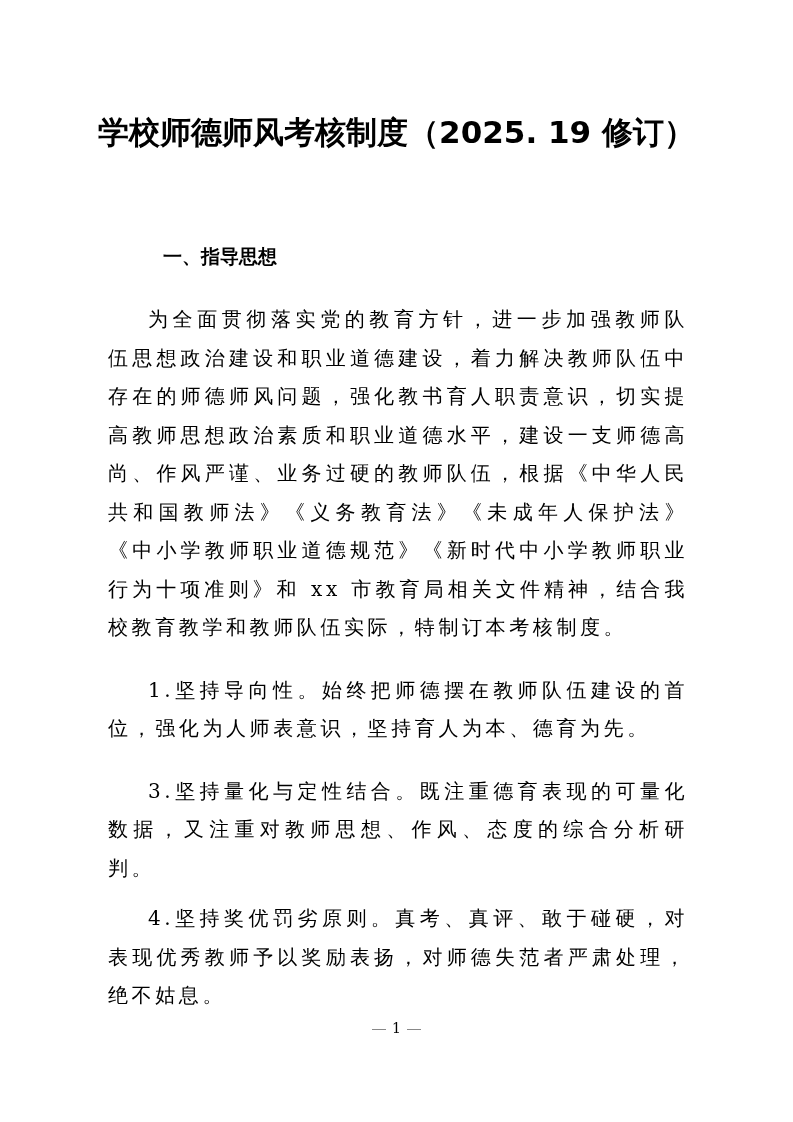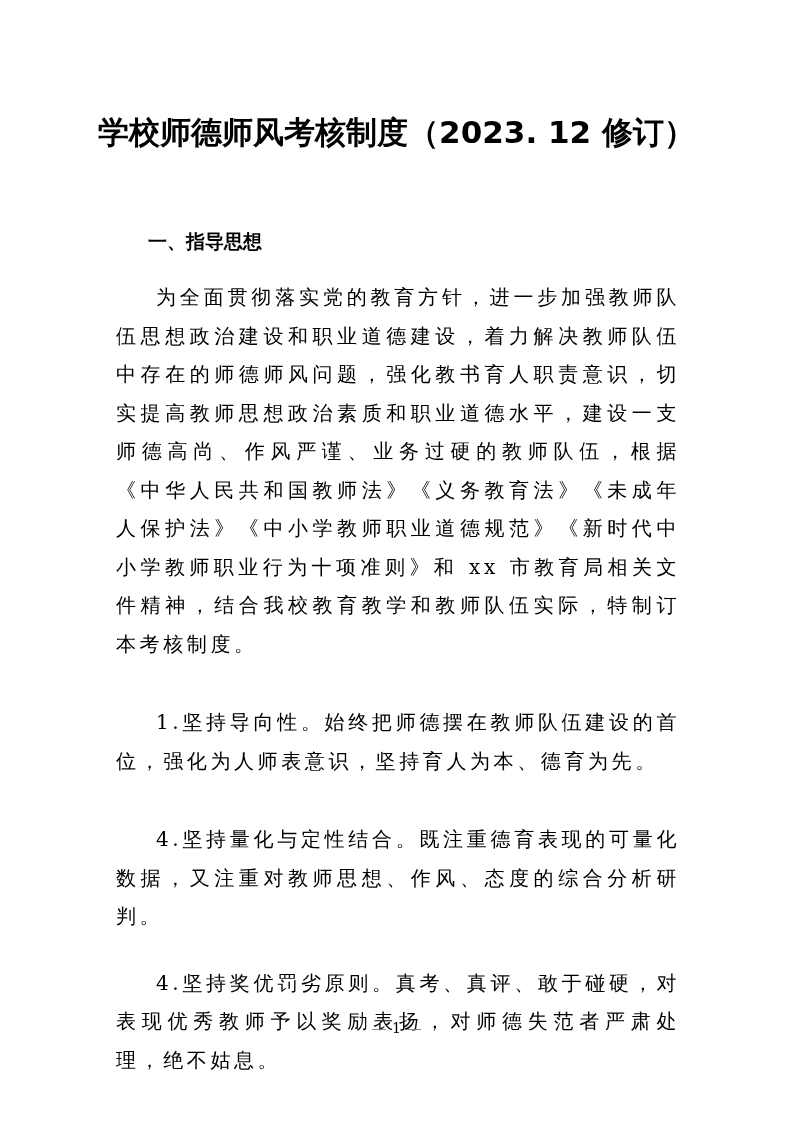--- a/index.html
+++ b/index.html
@@ -40,29 +40,29 @@
       left: 108px;
       width: 580px;
       top: 222px;
     }
     .heading {
       font-family: "DejaVu Sans", "Liberation Sans", sans-serif;
       font-weight: bold;
       font-size: 19px;
       line-height: 38px;
       padding-left: 40px;
-      margin: 0;
+      margin: 15px;
     }
     .para {
       font-size: 20px;
       line-height: 38.5px;
       text-indent: 40px;
       text-align: justify;
       text-align-last: left;
-      margin: 8px;
+      margin: 0;
       letter-spacing: 3.6px;
       font-weight: normal;
     }
     .gap-after-heading { height: 10px; }
     .gap-para { height: 12px; }
     .gap-section { height: 14px; }
     .page-number {
       position: absolute;
       left: 0;
       width: 793px;
@@ -79,34 +79,34 @@
       background: #888;
       vertical-align: middle;
       margin: 0 6px;
     }
   </style>
 </head>
 <body>
 
 <div class="page">
 
-  <div class="title">学校师德师风考核制度（2023. 12 修订）</div>
+  <div class="title">学校师德师风考核制度（2025. 19 修订）</div>
 
   <div class="content">
 
     <h2 class="heading">一、指导思想</h2>
     <div class="gap-after-heading"></div>
     <p class="para">为全面贯彻落实党的教育方针，进一步加强教师队伍思想政治建设和职业道德建设，着力解决教师队伍中存在的师德师风问题，强化教书育人职责意识，切实提高教师思想政治素质和职业道德水平，建设一支师德高尚、作风严谨、业务过硬的教师队伍，根据《中华人民共和国教师法》《义务教育法》《未成年人保护法》《中小学教师职业道德规范》《新时代中小学教师职业行为十项准则》和 xx 市教育局相关文件精神，结合我校教育教学和教师队伍实际，特制订本考核制度。</p>
 
     <div class="gap-section"></div>
     <div class="gap-after-heading"></div>
     <p class="para">1.坚持导向性。始终把师德摆在教师队伍建设的首位，强化为人师表意识，坚持育人为本、德育为先。</p>
     <div class="gap-para"></div>
     <div class="gap-para"></div>
-    <p class="para">4.坚持量化与定性结合。既注重德育表现的可量化数据，又注重对教师思想、作风、态度的综合分析研判。</p>
+    <p class="para">3.坚持量化与定性结合。既注重德育表现的可量化数据，又注重对教师思想、作风、态度的综合分析研判。</p>
     <div class="gap-para"></div>
     <p class="para">4.坚持奖优罚劣原则。真考、真评、敢于碰硬，对表现优秀教师予以奖励表扬，对师德失范者严肃处理，绝不姑息。</p>
   </div>
 
   <div class="page-number">
     <span class="dash"></span><span>1</span><span class="dash"></span>
   </div>
 
 </div>
 

